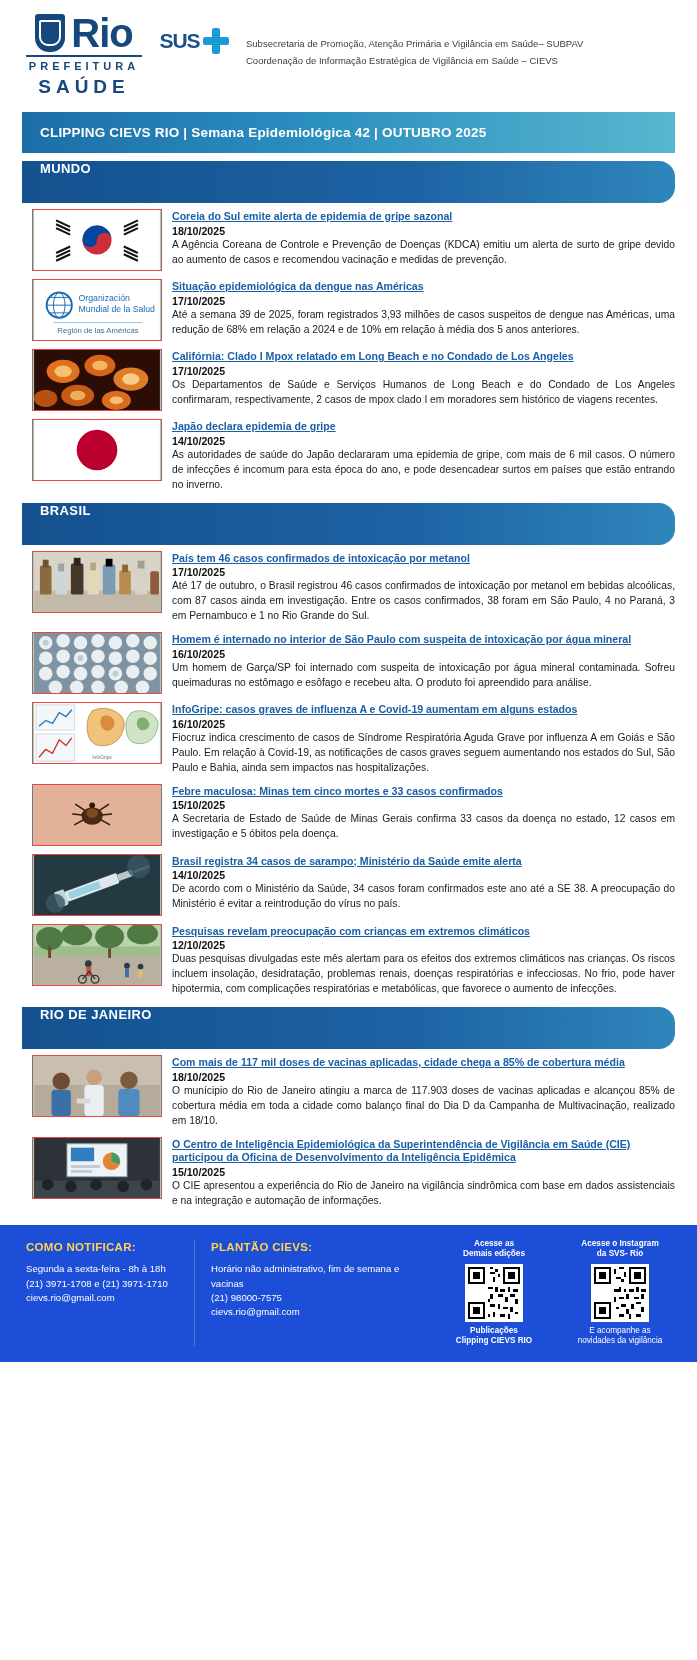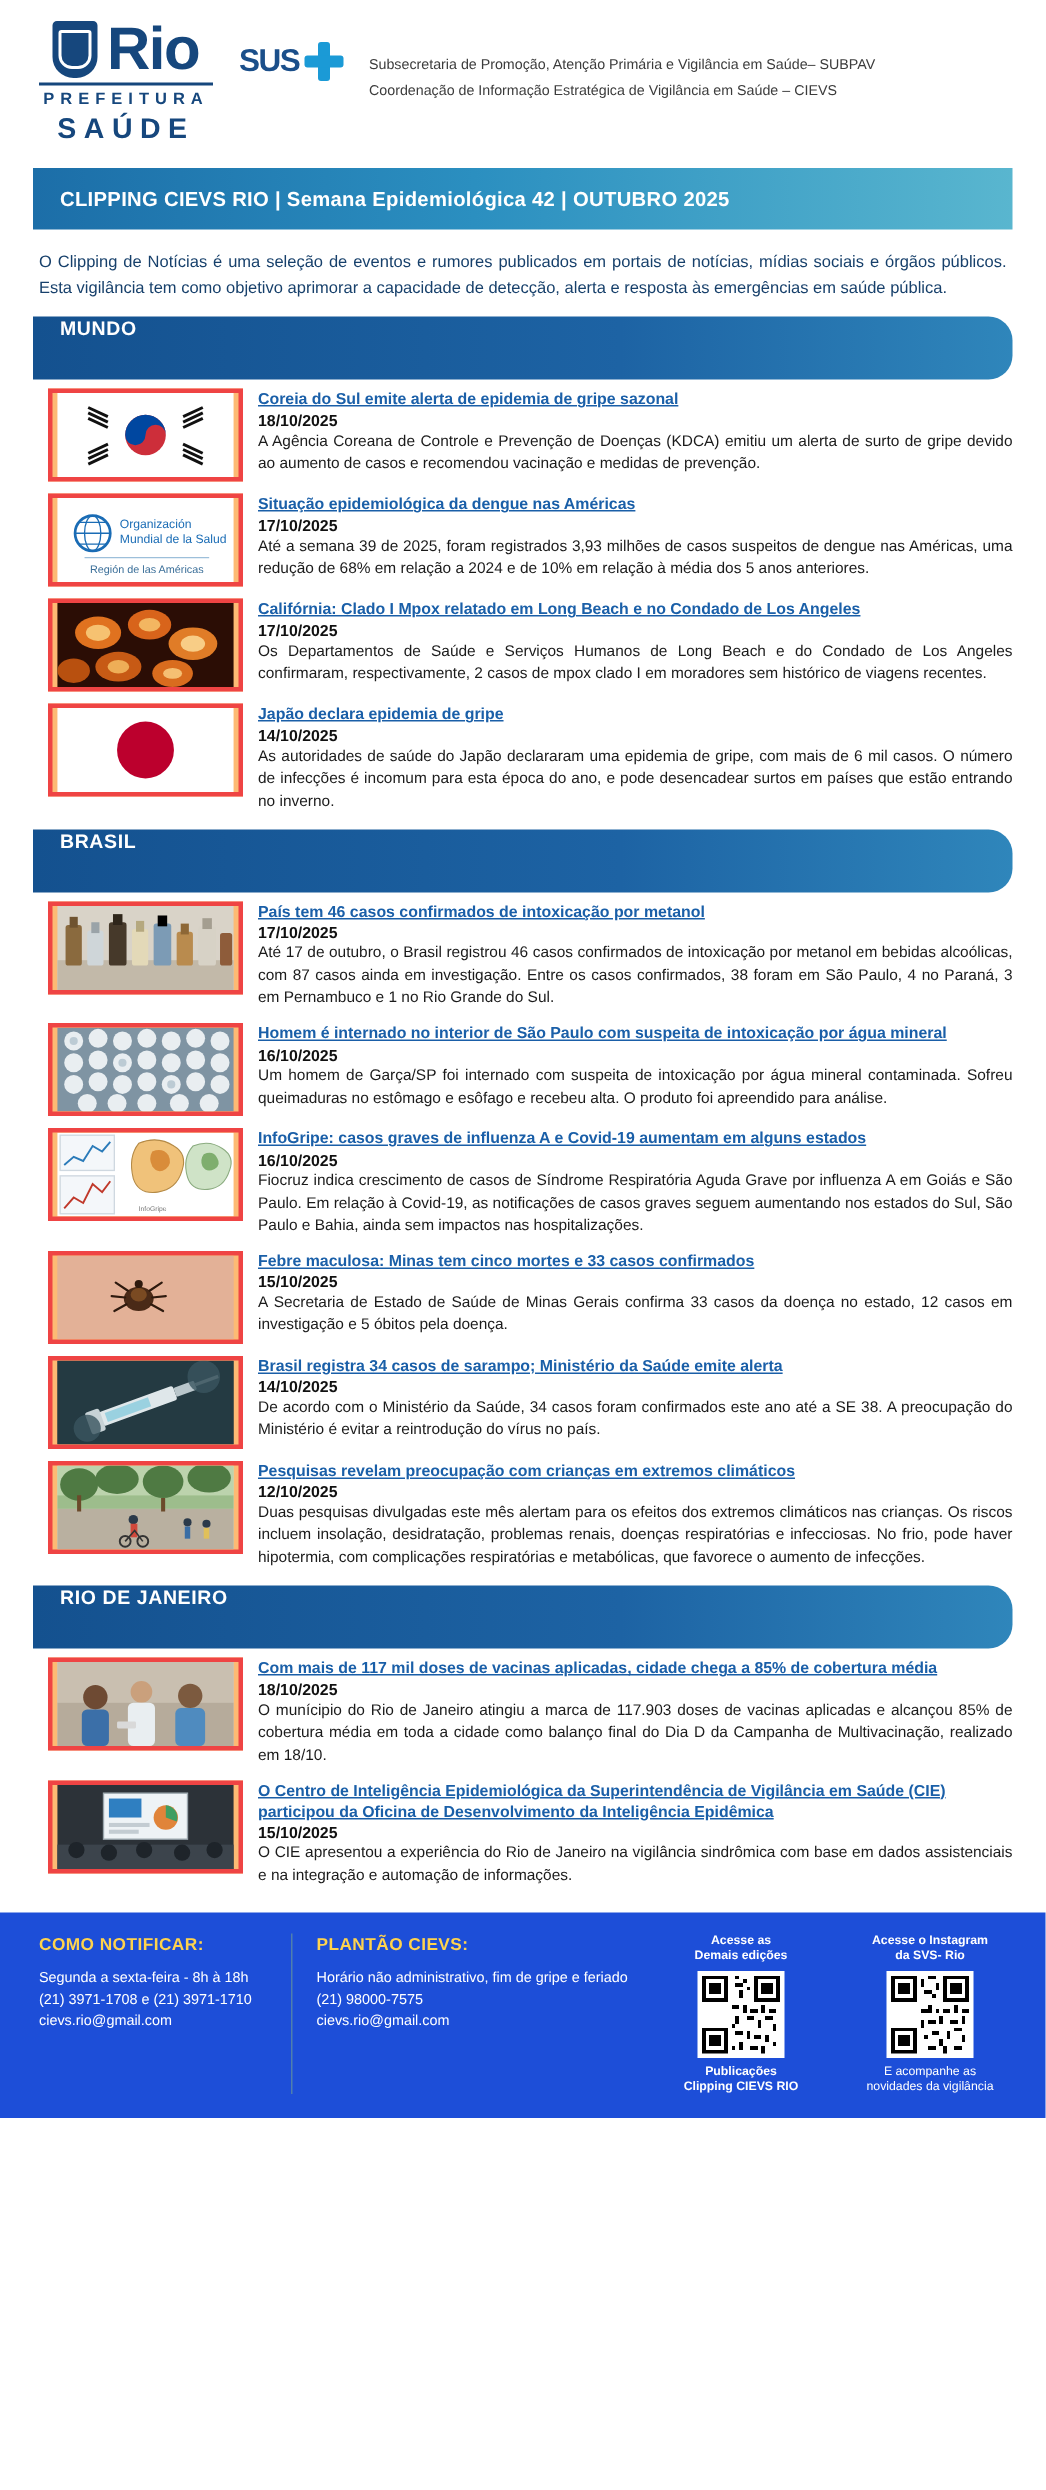--- a/index.html
+++ b/index.html
@@ -115,24 +115,24 @@
   .news-item {
     display: flex;
     gap: 10px;
     padding: 6px 0 2px 10px;
     align-items: flex-start;
   }
   .thumb {
     flex: 0 0 130px;
     width: 130px;
     height: 62px;
-    border: 3px solid #ef4444;
+    border: 1px solid #ef4444;
     overflow: hidden;
     position: relative;
-    background: #fdba74;
+    background: #5eead4;
   }
   .thumb svg { display:block; width:100%; height:100%; }
   .news-body { flex: 1 1 auto; padding-top: 1px; }
   .news-title {
     color: #1a5fa8;
     font-size: 10.6px;
     font-weight: bold;
     text-decoration: underline;
     line-height: 1.3;
     display:block;
@@ -204,21 +204,20 @@
     </div>
 
     <div class="header-lines">
       <div>Subsecretaria de Promoção, Atenção Primária e Vigilância em Saúde– SUBPAV</div>
       <div>Coordenação de Informação Estratégica de Vigilância em Saúde – CIEVS</div>
     </div>
   </div>
 
   <div class="titlebar">CLIPPING CIEVS RIO | Semana Epidemiológica 42 | OUTUBRO 2025</div>
 
-  <div class="intro">O Clipping de Notícias é uma seleção de eventos e rumores publicados em portais de notícias, mídias sociais e órgãos públicos. Esta vigilância tem como objetivo aprimorar a capacidade de detecção, alerta e resposta às emergências em saúde pública.</div>
 
   <div id="sections-root">
       <div class="section-banner">
         <div class="label">MUNDO</div>
       </div>
       <div class="news-list">
         <div class="news-item">
           <div class="thumb">
             <svg viewBox="0 0 130 62">
               <rect width="130" height="62" fill="#fff"></rect>
@@ -557,21 +556,21 @@
 
   <div class="footer">
     <div class="footer-col notificar">
       <div class="footer-h">COMO NOTIFICAR:</div>
       <div>Segunda a sexta-feira - 8h à 18h</div>
       <div>(21) 3971-1708 e (21) 3971-1710</div>
       <div>cievs.rio@gmail.com</div>
     </div>
     <div class="footer-col plantao">
       <div class="footer-h">PLANTÃO CIEVS:</div>
-      <div>Horário não administrativo, fim de gripe e feriado</div>
+      <div>Horário não administrativo, fim de semana e vacinas</div>
       <div>(21) 98000-7575</div>
       <div>cievs.rio@gmail.com</div>
     </div>
     <div class="footer-qr-wrap">
       <div class="qr-block">
         <div class="qr-cap">Acesse as<br>Demais edições</div>
         <div class="qr-img">
           <svg viewBox="0 0 21 21" shape-rendering="crispEdges">
             <rect width="21" height="21" fill="#fff"></rect>
             <g fill="#000">

